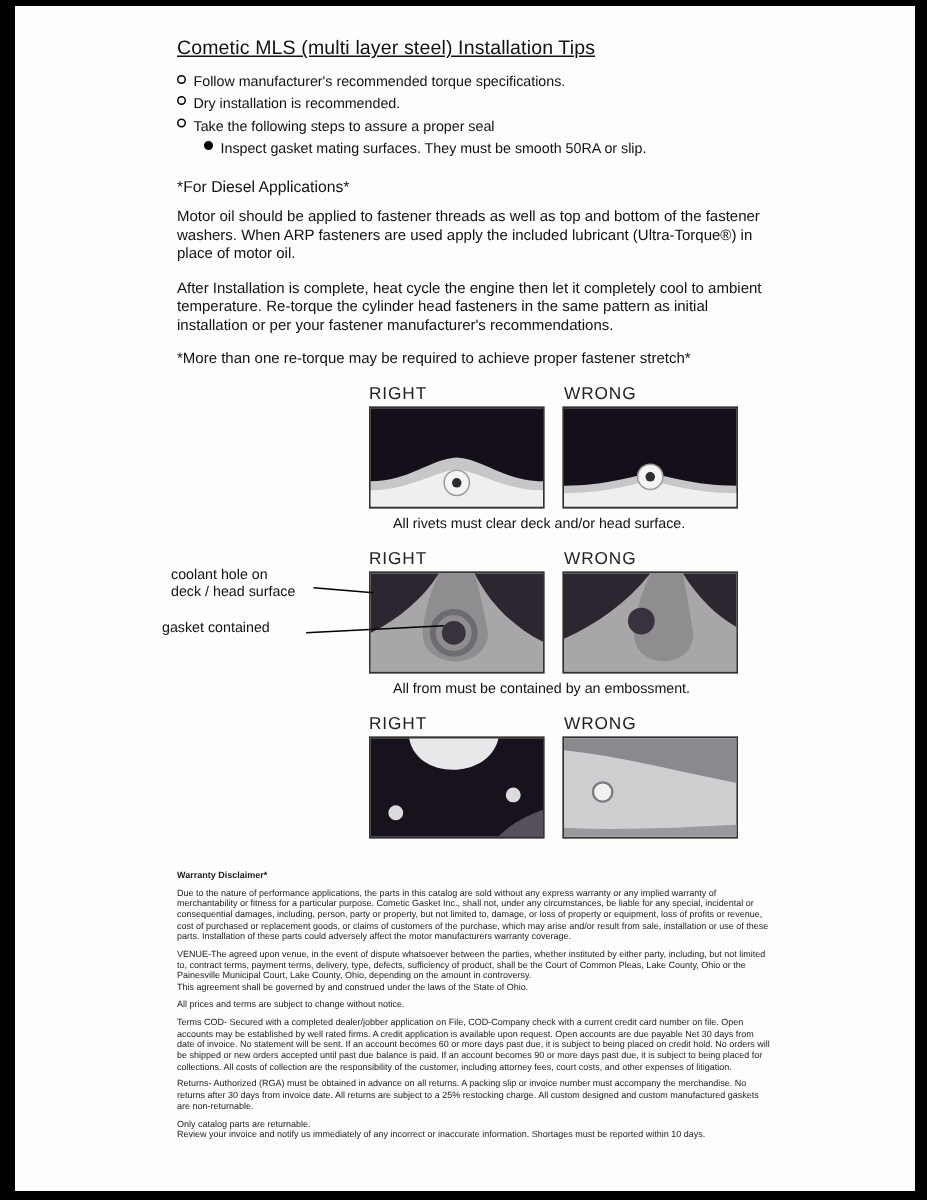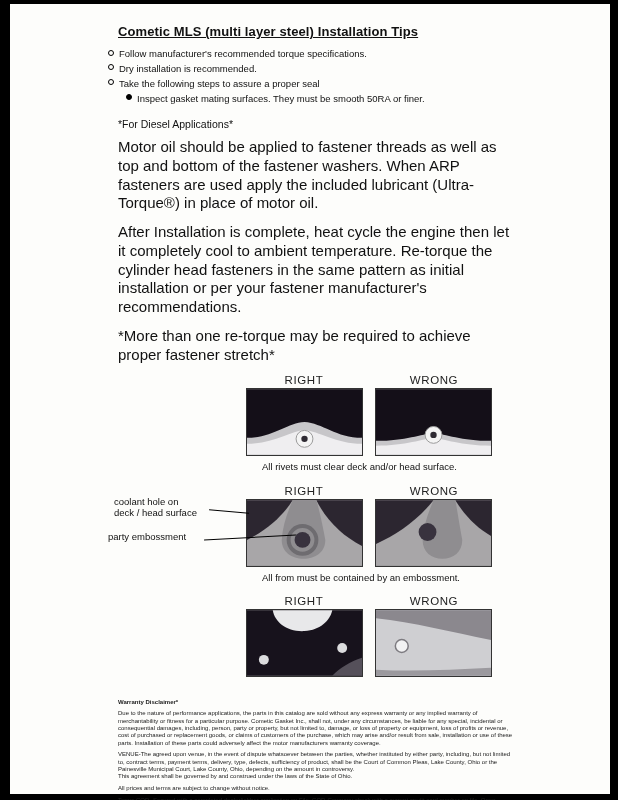--- a/index.html
+++ b/index.html
@@ -11,46 +11,46 @@
   }
   .page {
     position: absolute;
     left: 10px; right: 8px; top: 4px; bottom: 6px;
     background: #fdfdfb;
     color: #111;
   }
   .content { padding: 20px 96px 0 98px; }
 
   .title {
-    font-size: 13px; font-weight: bold;
+    font-size: 13px; font-weight: normal;
     text-decoration: underline;
     margin: 0 0 9px 10px;
     letter-spacing: 0.1px;
   }
-  ul.tips { list-style: none; margin: 0; padding: 0; font-size: 9.5px; }
+  ul.tips { list-style: none; margin: 10px; padding: 0; font-size: 9.5px; }
   ul.tips li { margin: 0 0 3.5px 0; line-height: 1.2; }
   li.sub { margin-left: 18px !important; }
   .dot {
     display: inline-block; width: 4px; height: 4px;
     border: 1px solid #000; border-radius: 50%;
     margin-right: 5px; vertical-align: 1.5px;
   }
   .dot.filled { background: #000; }
 
   .diesel-heading { font-size: 10.5px; font-weight: normal; margin: 14px 0 8px 10px; }
   p.body {
-    font-size: 15px; line-height: 1.25;
+    font-size: 10px; line-height: 1.25;
     margin: 0 0 10px 10px; max-width: 408px;
   }
 
   .figs { margin-left: 138px; width: 246px; }
   .fig { margin-bottom: 6px; position: relative; }
   .fig-headers { display: flex; }
   .fig-headers span {
-    width: 116px; text-align: center; font-size: 11.5px;
+    width: 116px; text-align: left; font-size: 11.5px;
     color: #222; letter-spacing: 0.6px; padding-bottom: 2px;
   }
   .fig-headers span:last-child { margin-left: 14px; }
   .panels { display: flex; }
   .panel {
     width: 116px; height: 66px; display: block;
     border: 1px solid #333; background: #888;
   }
   .panel + .panel { margin-left: 12px; }
   .caption {
@@ -81,21 +81,21 @@
 
 <div class="page">
   <div class="content">
 
     <h1 class="title">Cometic MLS (multi layer steel) Installation Tips</h1>
 
     <ul class="tips">
       <li><span class="dot"></span><span>Follow manufacturer's recommended torque specifications.</span></li>
       <li><span class="dot"></span><span>Dry installation is recommended.</span></li>
       <li><span class="dot"></span><span>Take the following steps to assure a proper seal</span></li>
-      <li class="sub"><span class="dot filled"></span><span>Inspect gasket mating surfaces.  They must be smooth 50RA or finer.</span></li>
+      <li class="sub"><span class="dot filled"></span><span>Inspect gasket mating surfaces.  They must be smooth 50RA or slip.</span></li>
     </ul>
 
     <div class="diesel-heading">*For Diesel Applications*</div>
     <p class="body">Motor oil should be applied to fastener threads as well as top and bottom of the fastener washers. When ARP fasteners are used apply the included lubricant (Ultra-Torque®) in place of motor oil.</p>
     <p class="body">After Installation is complete, heat cycle the engine then let it completely cool to ambient temperature. Re-torque the cylinder head fasteners in the same pattern as initial installation or per your fastener manufacturer's recommendations.</p>
     <p class="body">*More than one re-torque may be required to achieve proper fastener stretch*</p>
 
     <div class="figs">
 
       <div class="fig">
@@ -119,21 +119,21 @@
             <circle cx="58" cy="46" r="3.2" fill="#2f2b33"></circle>
           </svg>
         </div>
         <div class="caption">All rivets must clear deck and/or head surface.</div>
       </div>
 
       <div class="fig">
         <div class="plabel1">coolant hole on
 deck / head surface</div>
         <div class="pline1"></div>
-        <div class="plabel2">party embossment</div>
+        <div class="plabel2">gasket contained</div>
         <div class="pline2"></div>
         <div class="fig-headers">
           <span>RIGHT</span>
           <span>WRONG</span>
         </div>
         <div class="panels">
           <svg class="panel" viewBox="0 0 116 66">
             <rect width="116" height="66" fill="#a8a6a8"></rect>
             <path d="M0,0 L46,0 C36,16 20,30 0,40 Z" fill="#2c2630"></path>
             <path d="M116,0 L70,0 C80,20 96,36 116,46 Z" fill="#2c2630"></path>

